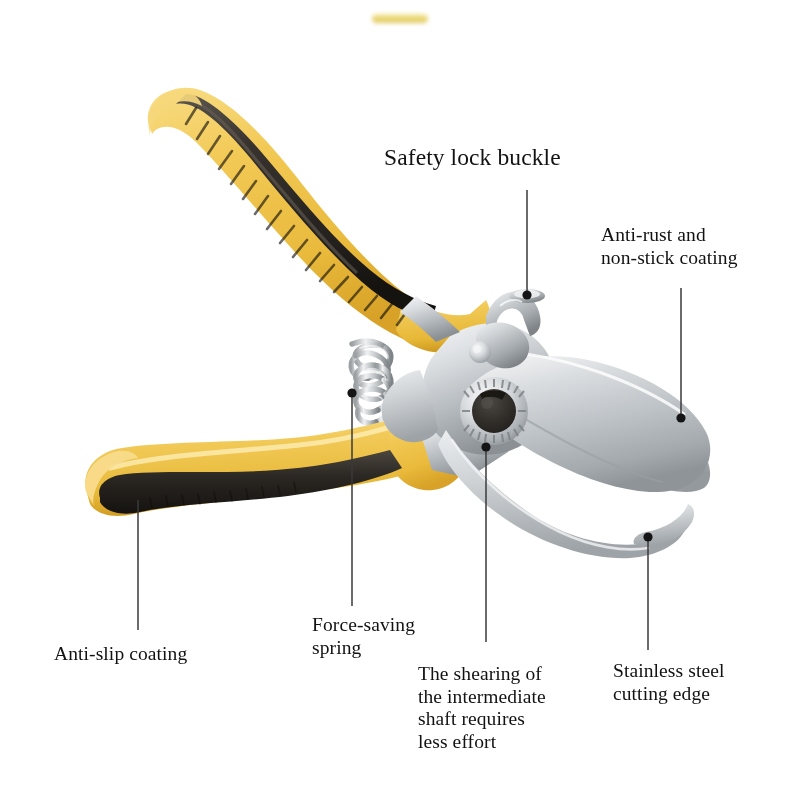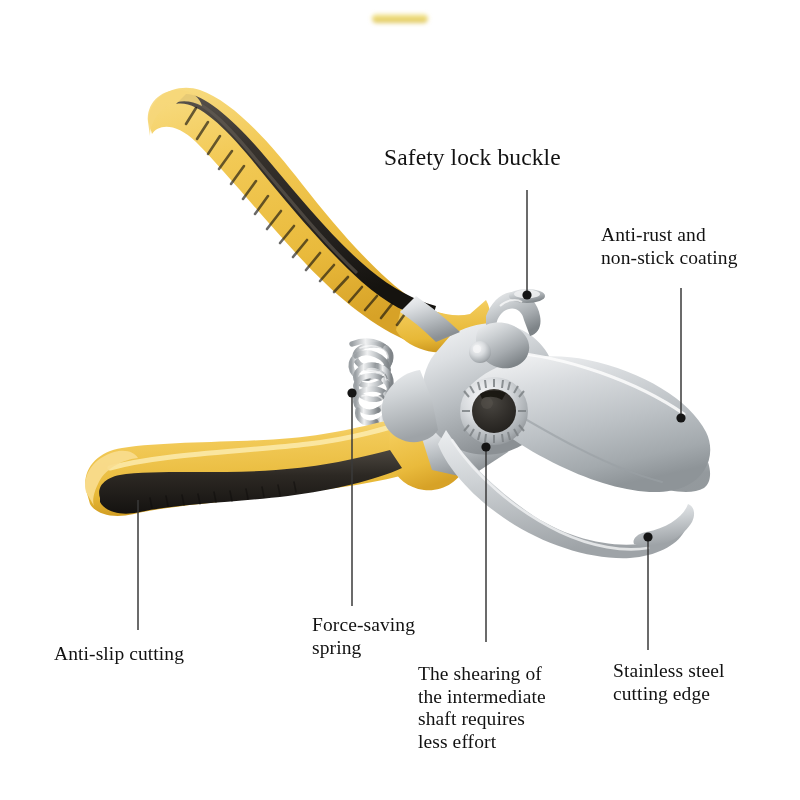--- a/index.html
+++ b/index.html
@@ -380,21 +380,21 @@
       <g>
         <line x1="648" y1="540" x2="648" y2="650"></line>
         <circle cx="648" cy="537" r="4.6" stroke="none"></circle>
       </g>
     </g>
   </svg>
 
   <div class="label t-safety">Safety lock buckle</div>
   <div class="label t-antirust">Anti-rust and
 non-stick coating</div>
-  <div class="label t-antislip">Anti-slip cutting</div>
+  <div class="label t-antislip">Anti-slip coating</div>
   <div class="label t-spring">Force-saving
 spring</div>
   <div class="label t-shaft">The shearing of
 the intermediate
 shaft requires
 less effort</div>
   <div class="label t-edge">Stainless steel
 cutting edge</div>
 
 </div>

